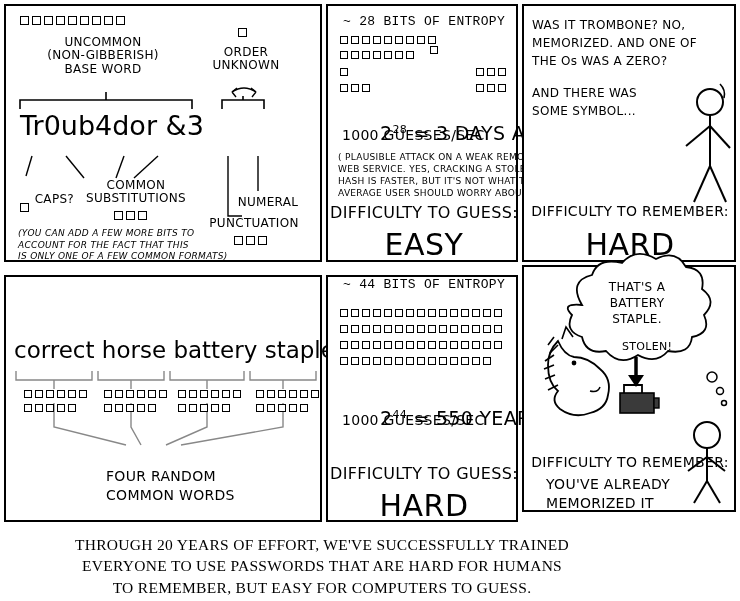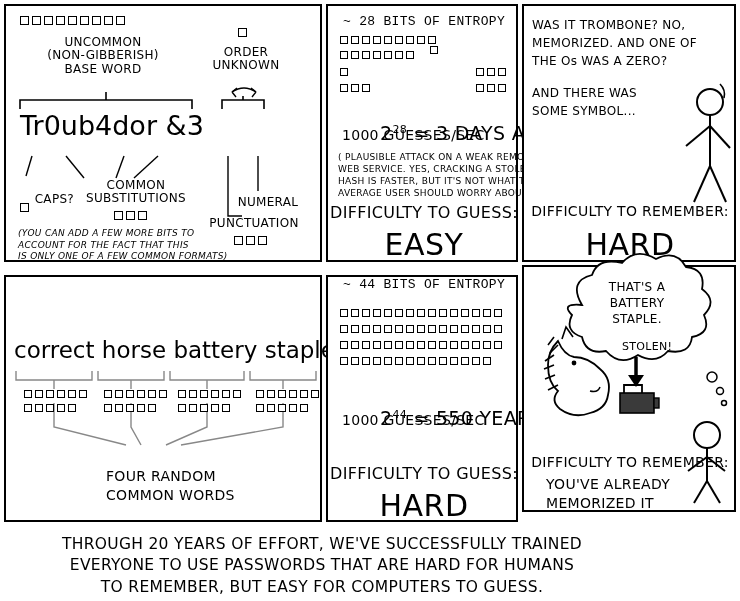--- a/index.html
+++ b/index.html
@@ -78,20 +78,21 @@
   }
   .big-answer { font-size: 30px; letter-spacing: 0.5px; }
   .bottom-text {
     position: absolute;
     left: 0;
     width: 644px;
     text-align: center;
     font-size: 15.5px;
     line-height: 1.38;
     white-space: pre-line;
+    font-family: Liberation Serif, serif;
   }
 </style>
 </head>
 <body>
 
 <div id="sheet">
 
   <div class="panel" style="left:4px; top:4px; width:318px; height:258px;">
 
     <div class="boxrow" style="left:14px; top:10px;">

